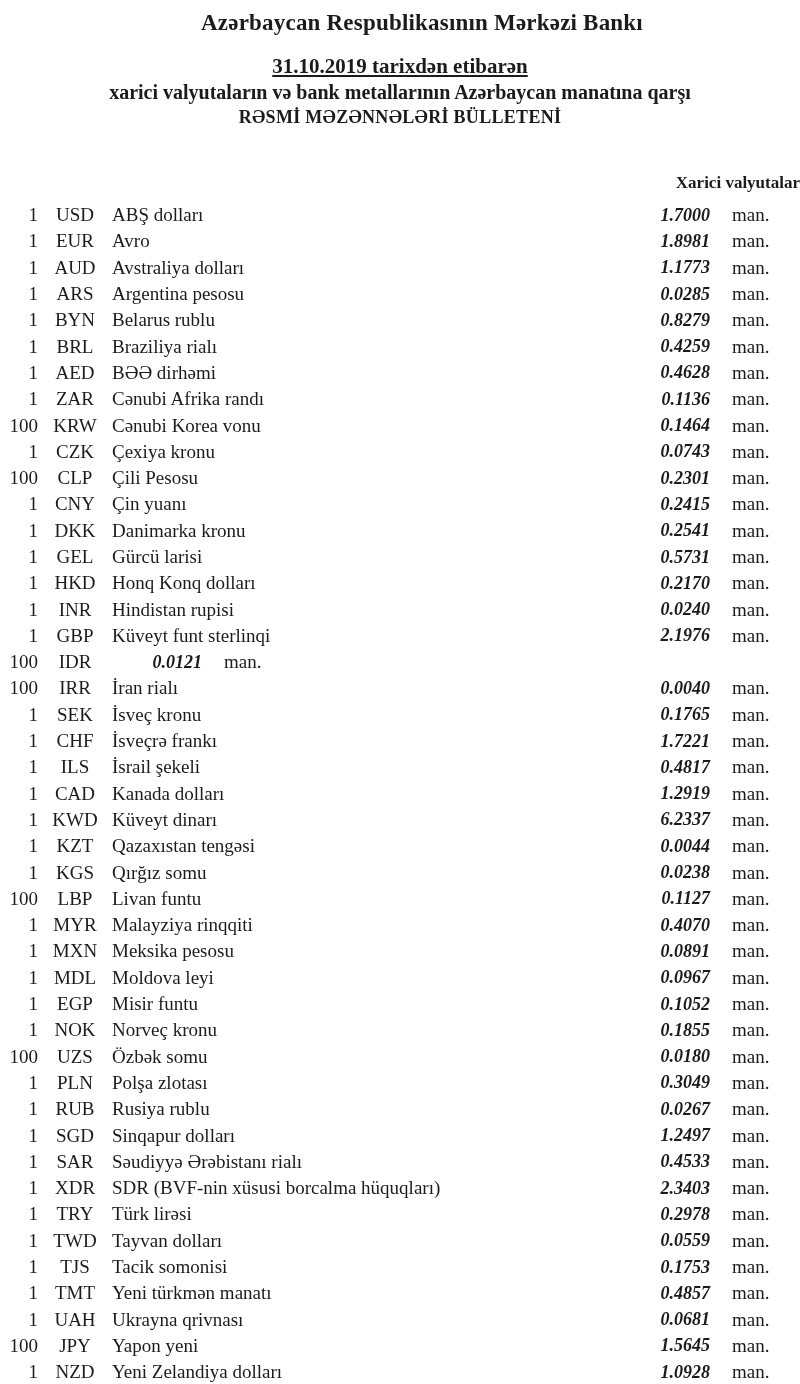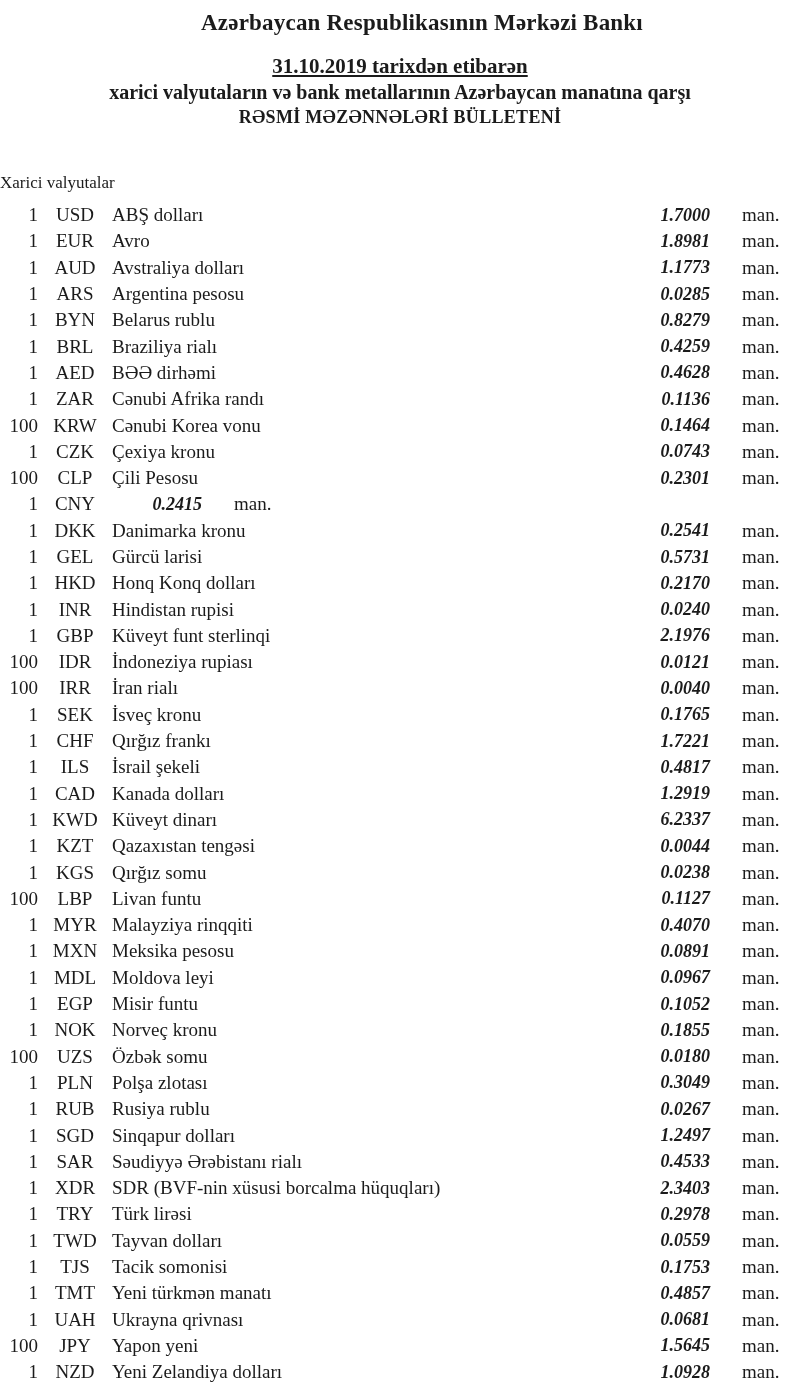--- a/index.html
+++ b/index.html
@@ -39,23 +39,23 @@
     line-height: 24px;
   }
   .bulletin-line {
     font-size: 18px;
     font-weight: bold;
     line-height: 26px;
     letter-spacing: 0.3px;
   }
   .section-title {
     margin-top: 42px;
-    text-align: left;
+    text-align: right;
     font-size: 17px;
-    font-weight: normal;
+    font-weight: bold;
     line-height: 22px;
   }
   .rates-table {
     margin-top: 8px;
   }
   .row {
     display: flex;
     align-items: center;
     height: 26.3px;
     font-size: 19px;
@@ -81,21 +81,21 @@
     flex: 0 0 auto;
     text-align: right;
     font-weight: bold;
     font-style: italic;
     font-size: 18px;
   }
   .unit {
     width: 90px;
     flex: 0 0 auto;
     text-align: left;
-    padding-left: 32px;
+    padding-left: 22px;
     box-sizing: border-box;
   }
 </style>
 </head>
 <body>
 
 <div class="page">
   <div class="header">
     <div class="title">Azərbaycan Respublikasının Mərkəzi Bankı</div>
     <div class="date-line">31.10.2019 tarixdən etibarən</div>
@@ -179,20 +179,21 @@
       <div class="row">
         <span class="qty">100</span>
         <span class="code">CLP</span>
         <span class="name">Çili Pesosu</span>
         <span class="rate">0.2301</span>
         <span class="unit">man.</span>
       </div>
       <div class="row">
         <span class="qty">1</span>
         <span class="code">CNY</span>
+        <span class="name">Çin yuanı</span>
         <span class="rate">0.2415</span>
         <span class="unit">man.</span>
       </div>
       <div class="row">
         <span class="qty">1</span>
         <span class="code">DKK</span>
         <span class="name">Danimarka kronu</span>
         <span class="rate">0.2541</span>
         <span class="unit">man.</span>
       </div>
@@ -220,42 +221,41 @@
       <div class="row">
         <span class="qty">1</span>
         <span class="code">GBP</span>
         <span class="name">Küveyt funt sterlinqi</span>
         <span class="rate">2.1976</span>
         <span class="unit">man.</span>
       </div>
       <div class="row">
         <span class="qty">100</span>
         <span class="code">IDR</span>
-        <span class="name">İndoneziya rupiası</span>
         <span class="rate">0.0121</span>
         <span class="unit">man.</span>
       </div>
       <div class="row">
         <span class="qty">100</span>
         <span class="code">IRR</span>
         <span class="name">İran rialı</span>
         <span class="rate">0.0040</span>
         <span class="unit">man.</span>
       </div>
       <div class="row">
         <span class="qty">1</span>
         <span class="code">SEK</span>
         <span class="name">İsveç kronu</span>
         <span class="rate">0.1765</span>
         <span class="unit">man.</span>
       </div>
       <div class="row">
         <span class="qty">1</span>
         <span class="code">CHF</span>
-        <span class="name">Qırğız frankı</span>
+        <span class="name">İsveçrə frankı</span>
         <span class="rate">1.7221</span>
         <span class="unit">man.</span>
       </div>
       <div class="row">
         <span class="qty">1</span>
         <span class="code">ILS</span>
         <span class="name">İsrail şekeli</span>
         <span class="rate">0.4817</span>
         <span class="unit">man.</span>
       </div>

